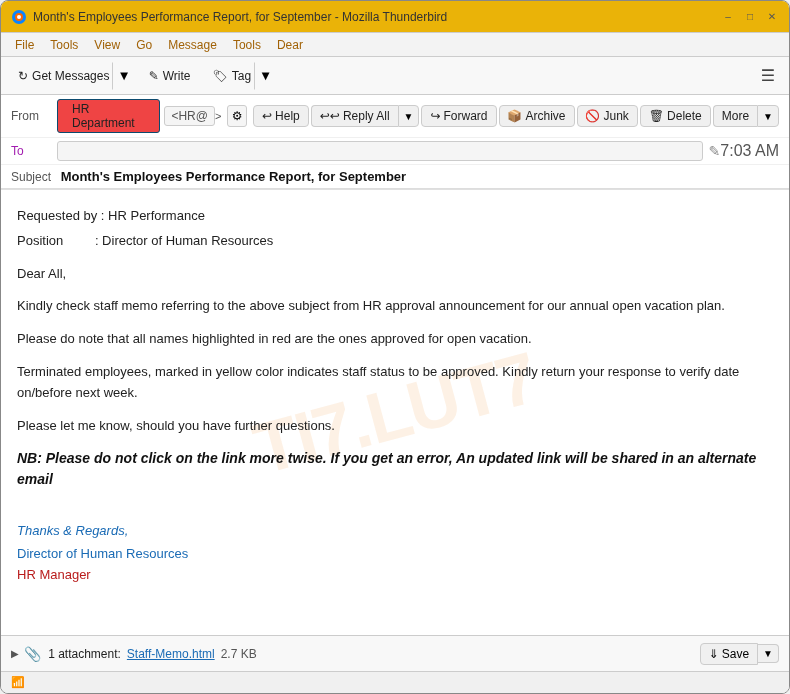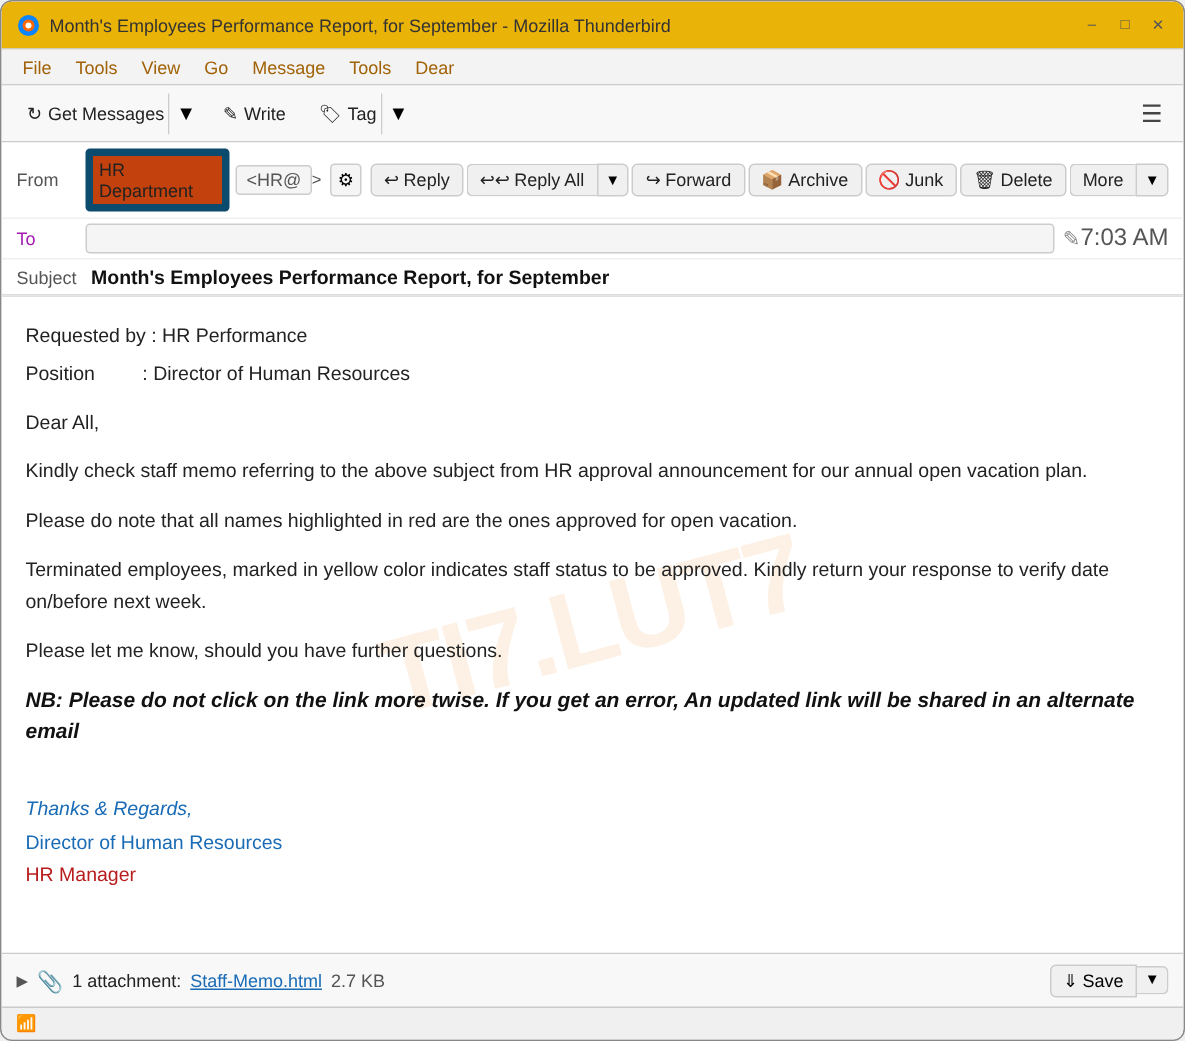--- a/index.html
+++ b/index.html
@@ -149,24 +149,24 @@
     .from-label {
       color: #555;
       font-size: 12px;
       margin-right: 6px;
       width: 40px;
       flex-shrink: 0;
     }
     .from-value {
       font-size: 12px;
       color: #222;
-      background: #c2410c;
-      border: 5px solid #0c4a6e;
+      background: #ef4444;
+      border: 1px solid #0c4a6e;
       border-radius: 3px;
-      padding: 2px 4px;
+      padding: 2px 14px;
       margin-right: 4px;
     }
     .from-email {
       font-size: 12px;
       color: #555;
       background: #f5f5f5;
       border: 1px solid #ccc;
       border-radius: 3px;
       padding: 2px 6px;
     }
@@ -467,21 +467,21 @@
 
     <div class="header-row">
       <span class="from-label">From</span>
       <span class="from-value">HR Department</span>
       <span class="from-email">&lt;HR@</span>
       <span style="font-size:11px; color:#555; margin-right:4px;">&gt;</span>
       <div class="gear-btn">⚙</div>
       <div class="action-btns">
         <button class="action-btn">
           <span>↩</span>
-          <span>Reply</span>
+          <span>Help</span>
         </button>
         <div class="action-btn-split">
           <button class="action-btn main">
             <span>↩↩</span>
             <span>Reply All</span>
           </button>
           <button class="arrow action-btn-split">▼</button>
         </div>
         <button class="action-btn">
           <span>↪</span>

